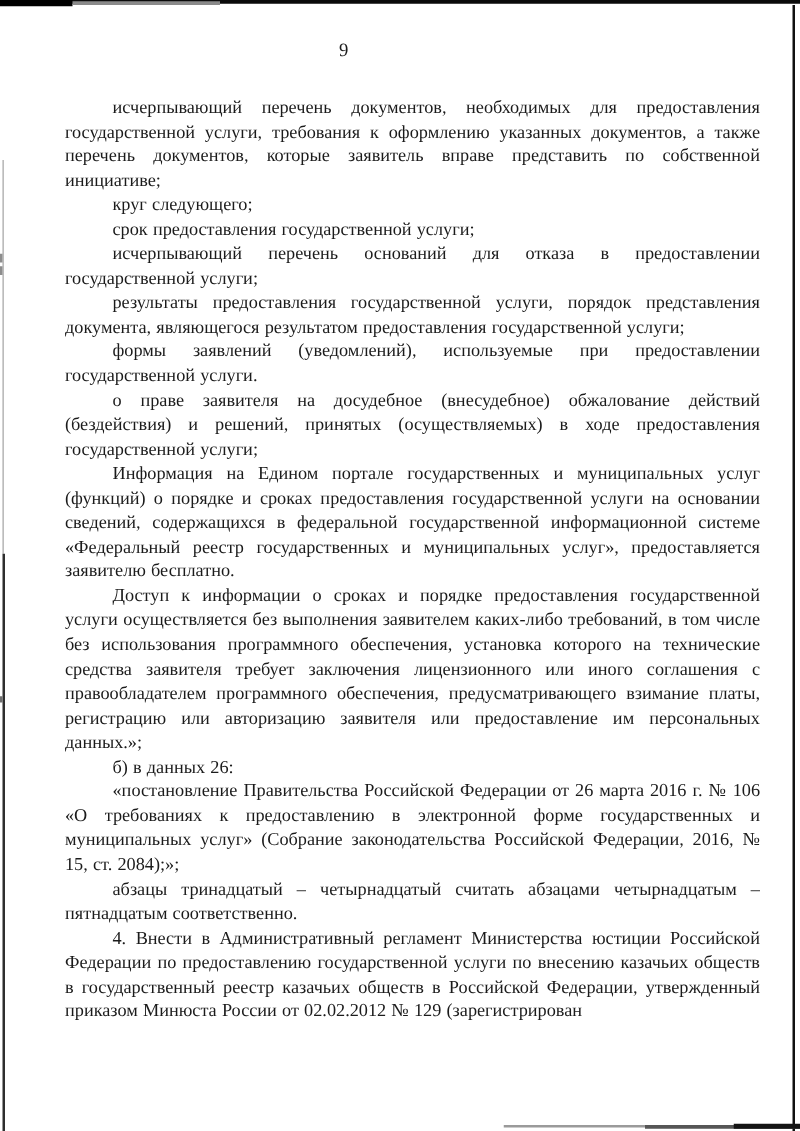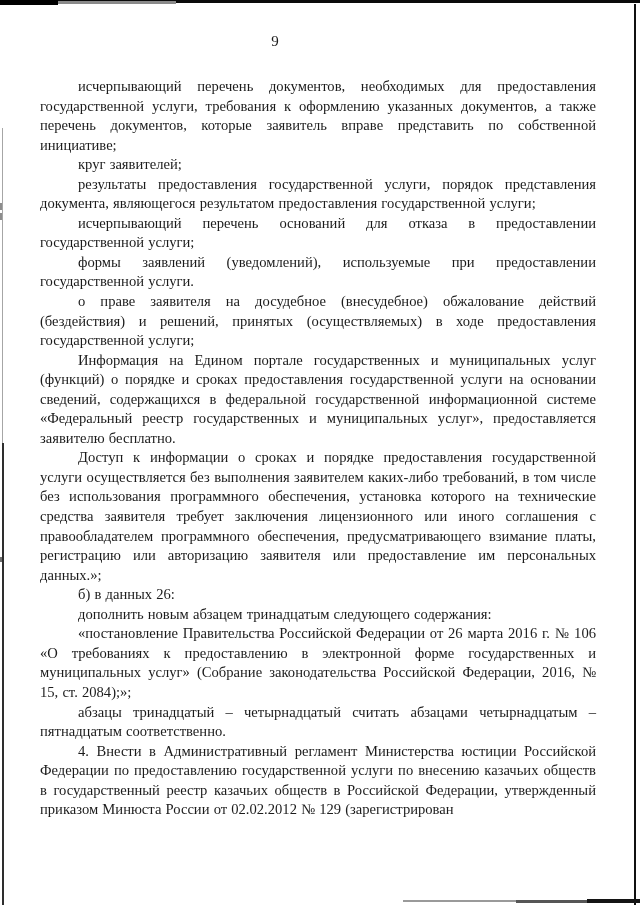--- a/index.html
+++ b/index.html
@@ -17,21 +17,21 @@
     top: 33px;
     left: -90px;
     right: 0;
     text-align: center;
     font-size: 15px;
     color: #1b1b1b;
   }
   .body-text {
     position: absolute;
     top: 77px;
-    left: 40px;
+    left: 52px;
     width: 556px;
   }
   .body-text p {
     margin: 0;
     font-size: 14.6px;
     line-height: 19.55px;
     text-align: justify;
     text-indent: 38px;
     word-spacing: 0.5px;
   }
@@ -50,29 +50,29 @@
   .edge-bottom-dark  { top: 900px; left: 516px; width: 124px; height: 3px; background: #565656; }
   .edge-bottom-black { top: 899px; left: 587px; width: 53px; height: 4px; background: #141414; }
 </style>
 </head>
 <body>
 
 <div class="page-number">9</div>
 
 <div class="body-text">
   <p>исчерпывающий перечень документов, необходимых для предоставления государственной услуги, требования к оформлению указанных документов, а также перечень документов, которые заявитель вправе представить по собственной инициативе;</p>
-  <p>круг заявителей;</p>
+  <p>круг следующего;</p>
+  <p>срок предоставления государственной услуги;</p>
+  <p>исчерпывающий перечень оснований для отказа в предоставлении государственной услуги;</p>
   <p>результаты предоставления государственной услуги, порядок представления документа, являющегося результатом предоставления государственной услуги;</p>
-  <p>исчерпывающий перечень оснований для отказа в предоставлении государственной услуги;</p>
   <p>формы заявлений (уведомлений), используемые при предоставлении государственной услуги.</p>
   <p>о праве заявителя на досудебное (внесудебное) обжалование действий (бездействия) и решений, принятых (осуществляемых) в ходе предоставления государственной услуги;</p>
   <p>Информация на Едином портале государственных и муниципальных услуг (функций) о порядке и сроках предоставления государственной услуги на основании сведений, содержащихся в федеральной государственной информационной системе «Федеральный реестр государственных и муниципальных услуг», предоставляется заявителю бесплатно.</p>
   <p>Доступ к информации о сроках и порядке предоставления государственной услуги осуществляется без выполнения заявителем каких-либо требований, в том числе без использования программного обеспечения, установка которого на технические средства заявителя требует заключения лицензионного или иного соглашения с правообладателем программного обеспечения, предусматривающего взимание платы, регистрацию или авторизацию заявителя или предоставление им персональных данных.»;</p>
   <p>б) в данных 26:</p>
-  <p>дополнить новым абзацем тринадцатым следующего содержания:</p>
   <p>«постановление Правительства Российской Федерации от 26 марта 2016 г. № 106 «О требованиях к предоставлению в электронной форме государственных и муниципальных услуг» (Собрание законодательства Российской Федерации, 2016, № 15, ст. 2084);»;</p>
   <p>абзацы тринадцатый – четырнадцатый считать абзацами четырнадцатым – пятнадцатым соответственно.</p>
   <p>4. Внести в Административный регламент Министерства юстиции Российской Федерации по предоставлению государственной услуги по внесению казачьих обществ в государственный реестр казачьих обществ в Российской Федерации, утвержденный приказом Минюста России от 02.02.2012 № 129 (зарегистрирован</p>
 </div>
 
 <div class="edge edge-top"></div>
 <div class="edge edge-top-thick"></div>
 <div class="edge edge-top-gray"></div>
 <div class="edge edge-right"></div>
 <div class="edge edge-left-gray"></div>

